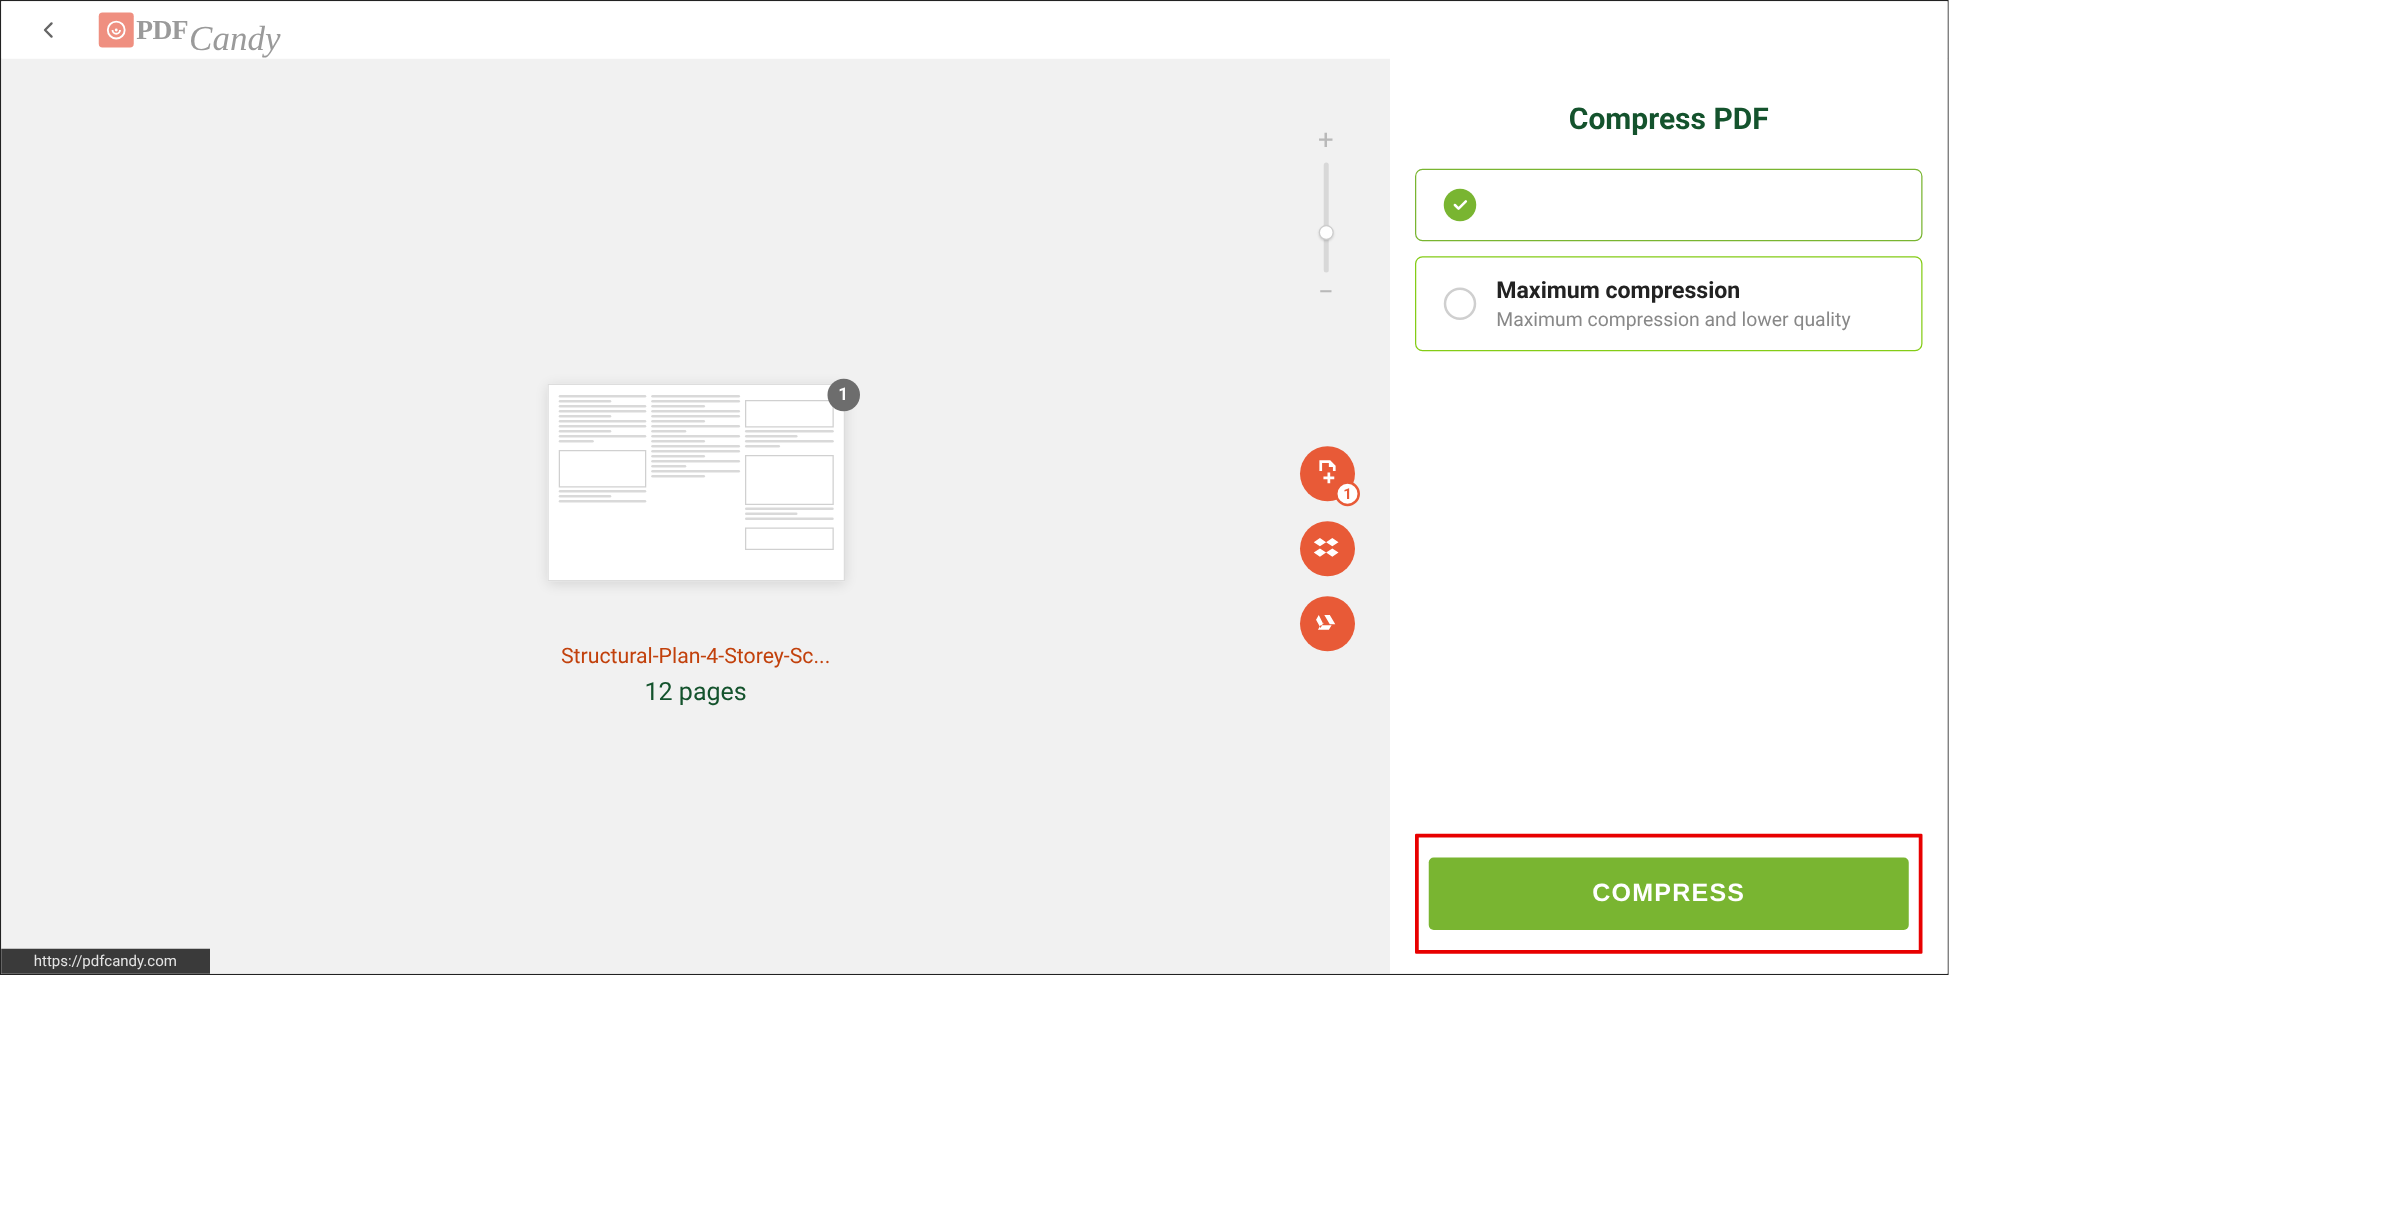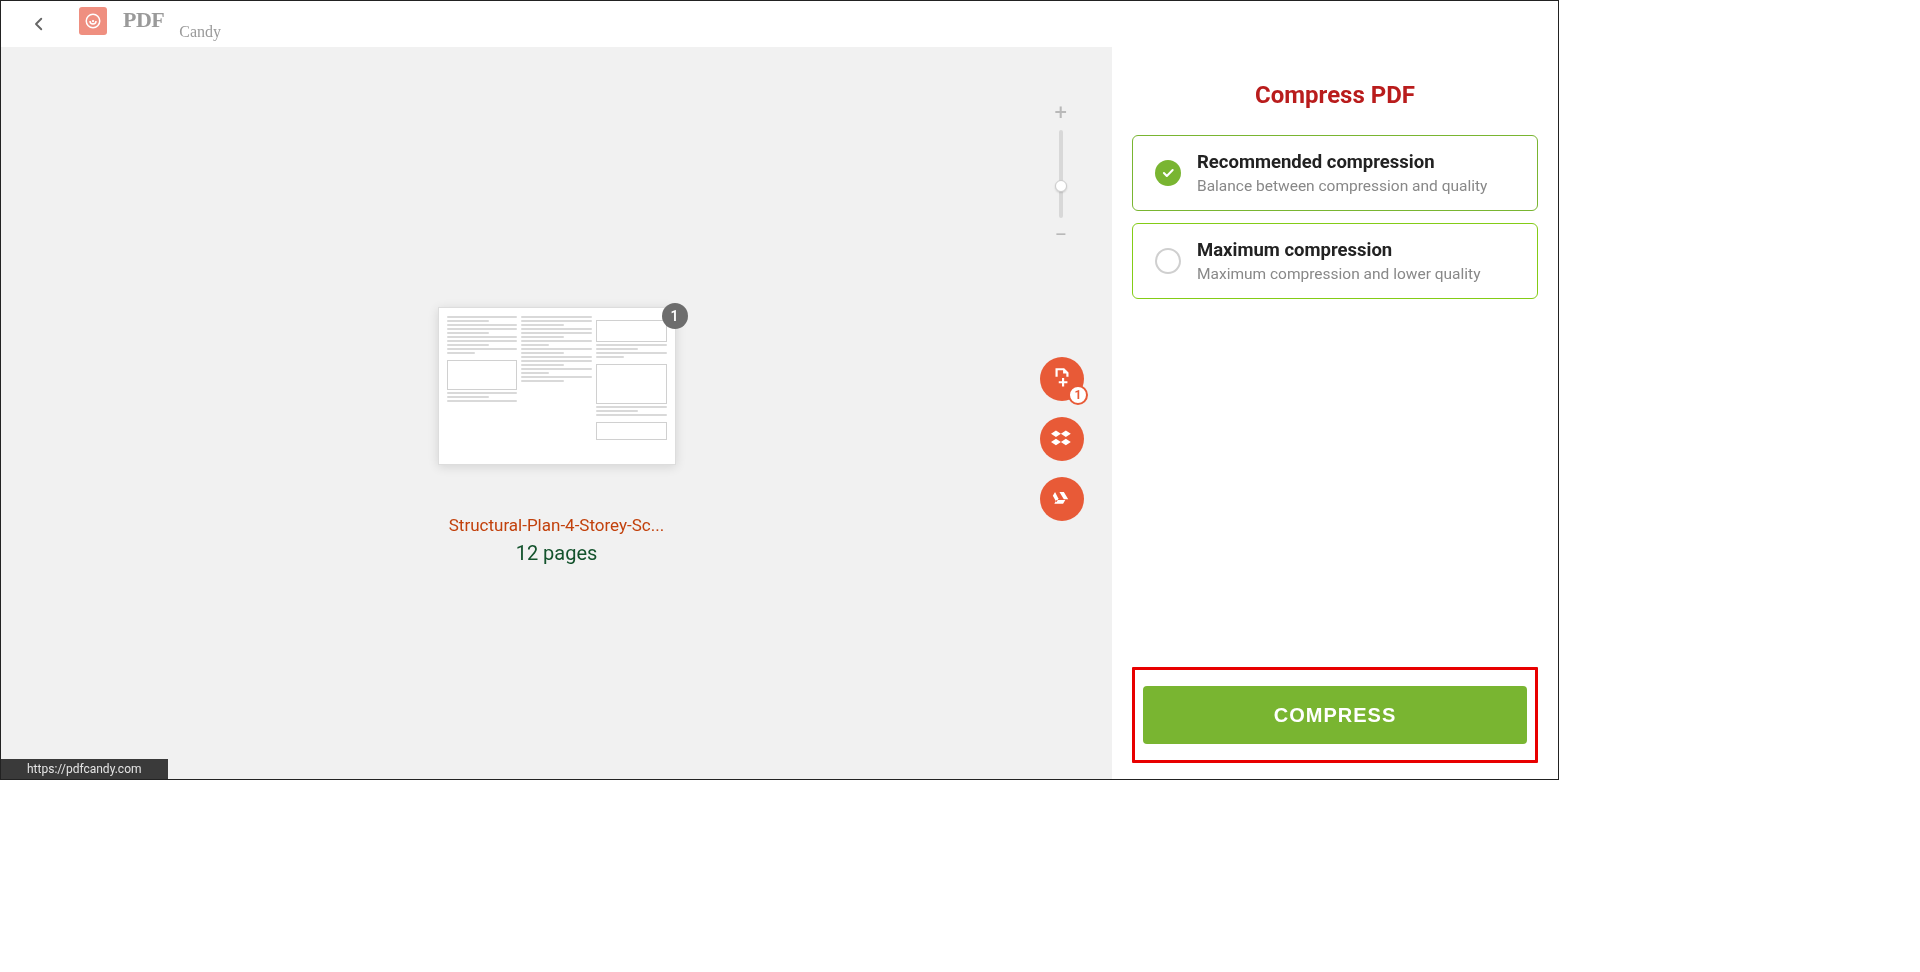--- a/index.html
+++ b/index.html
@@ -33,38 +33,40 @@
     .back-arrow {
       width: 20px; height: 20px;
       display: flex; align-items: center; justify-content: center;
       color: #555;
       margin-right: 30px;
       margin-left: 16px;
       cursor: pointer;
     }
     .logo {
       display: flex;
-      gap: 16px;
+      align-items: center;
+      gap: 2px;
       font-family: Georgia, serif;
     }
     .logo-icon {
       width: 28px; height: 28px;
       background: #ef8f80;
       border-radius: 3px;
       display: flex; align-items: center; justify-content: center;
     }
     .logo-icon svg { width: 18px; height: 18px; }
     .logo-text-pdf {
       font-weight: bold;
       font-size: 22px;
       color: #9a9a9a;
       letter-spacing: -0.5px;
     }
     .logo-text-candy {
-      font-size: 16px;
+      font-style: italic;
+      font-size: 28px;
       color: #9a9a9a;
       font-family: 'Brush Script MT', cursive;
       margin-left: -1px;
       margin-top: 16px;
     }
     .content {
       display: flex;
       flex: 1 1 auto;
       min-height: 0;
     }
@@ -211,21 +213,21 @@
       width: 446px;
       background: #fff;
       padding: 20px 20px 16px 20px;
       display: flex;
       flex-direction: column;
     }
     .sidebar-title {
       text-align: center;
       font-size: 24px;
       font-weight: 700;
-      color: #b91c1c;
+      color: #14532d;
       margin: 14px 0 26px 0;
     }
     .option {
       display: flex;
       align-items: center;
       gap: 16px;
       padding: 15px 22px;
       border: 1px solid #84cc16;
       border-radius: 6px;
       margin-bottom: 12px;
@@ -401,24 +403,20 @@
 
     <div class="sidebar">
       <div class="sidebar-title">Compress PDF</div>
 
       <div class="option selected">
         <div class="radio-dot">
           <svg width="14" height="14" viewBox="0 0 24 24">
               <path fill="none" stroke="#fff" stroke-width="3.5" stroke-linecap="round" stroke-linejoin="round" d="M5 12l5 5L20 7"></path>
             </svg>
         </div>
-        <div class="option-text">
-          <div class="opt-title">Recommended compression</div>
-          <div class="opt-desc">Balance between compression and quality</div>
-        </div>
       </div>
 
       <div class="option">
         <div class="radio-dot"></div>
         <div class="option-text">
           <div class="opt-title">Maximum compression</div>
           <div class="opt-desc">Maximum compression and lower quality</div>
         </div>
       </div>
 

